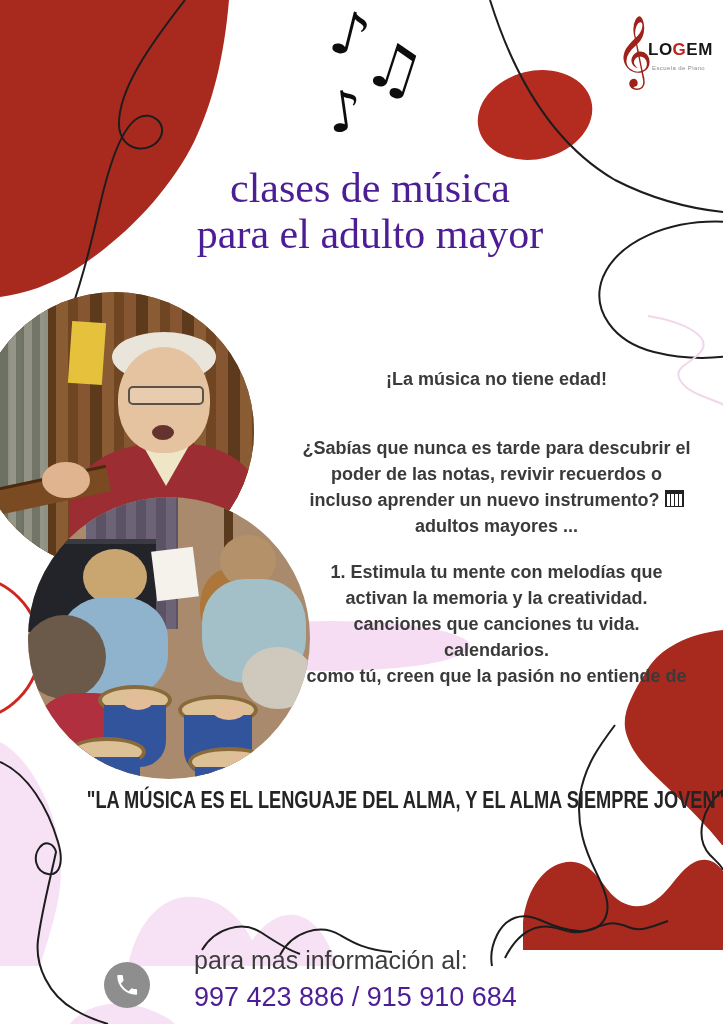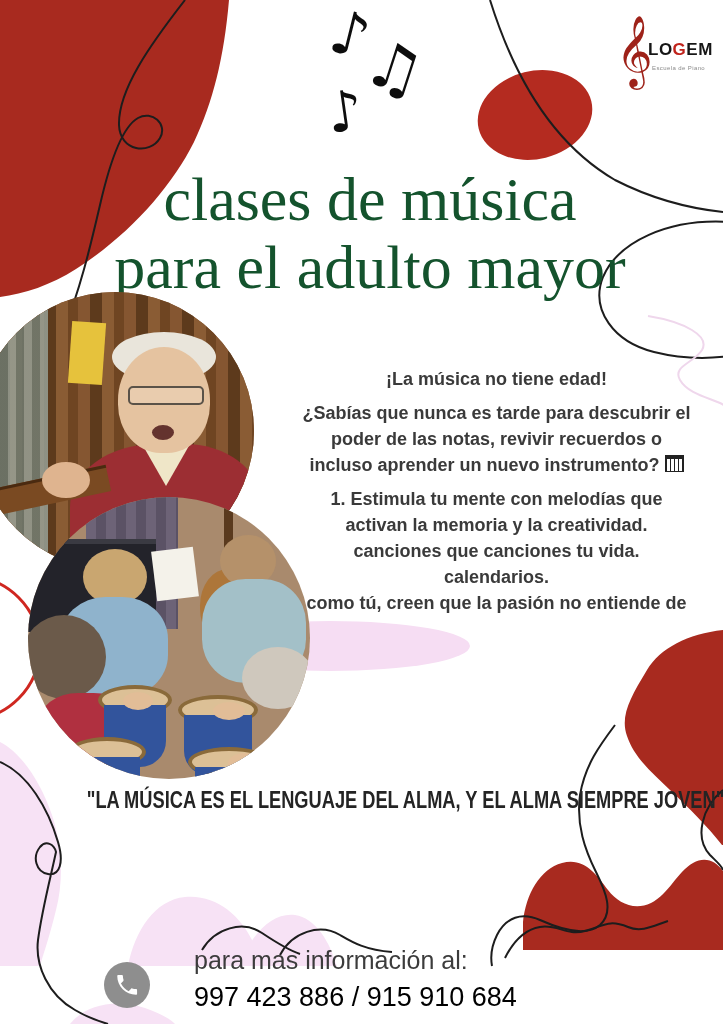--- a/index.html
+++ b/index.html
@@ -20,21 +20,21 @@
 
   
   .logo{left:616px;top:28px;width:100px;height:58px;z-index:3;}
   .logo .clef{position:absolute;left:0;top:-8px;font-size:62px;line-height:1;color:#9e2219;font-family:"DejaVu Sans",sans-serif;}
   .logo .wordmark{position:absolute;left:32px;top:12px;font-weight:bold;font-size:17px;letter-spacing:.5px;color:#161616;font-family:"Liberation Sans",sans-serif;}
   .logo .wordmark .g{color:#c0231b;}
   .logo .tagline{position:absolute;left:36px;top:37px;font-size:6px;color:#8a8a8a;letter-spacing:.4px;}
 
   
   .title{left:40px;top:166px;width:660px;text-align:center;z-index:3;
-    font-family:"Liberation Serif",serif;color:#14532d;font-size:62px;line-height:1.09;font-weight:500;}
+    font-family:"Liberation Serif",serif;color:#4c1d95;font-size:42px;line-height:1.09;font-weight:500;}
 
   
   .photo{border-radius:50%;overflow:hidden;}
   .photo1{left:-24px;top:292px;width:278px;height:278px;z-index:3;background:#7a4c26;}
   .photo2{left:28px;top:497px;width:282px;height:282px;z-index:4;background:#a98a6d;}
   .red-arc{left:-105px;top:575px;width:140px;height:140px;border-radius:50%;
     border:3px solid #cf2720;z-index:3;background:transparent;}
 
   
   .p1-wood{left:0;top:0;width:100%;height:100%;
@@ -68,35 +68,35 @@
   .p2-hair4{left:214px;top:150px;width:72px;height:62px;background:#cfc8bd;border-radius:50%;}
   .drum{position:absolute;}
   .drum .top{width:100%;height:30px;background:#dcc096;border-radius:50%;border:4px solid #8a6a3a;box-sizing:border-box;}
   .drum .shell{width:84%;margin-left:8%;height:62px;background:#32549c;border-radius:0 0 42% 42%;margin-top:-10px;}
   .hand{position:absolute;background:#e2bd97;border-radius:50%;}
 
   
   .copy{left:278px;top:366px;width:437px;text-align:center;z-index:5;
     font-family:"Liberation Sans",sans-serif;font-weight:bold;color:#3a3a3a;
     font-size:18px;line-height:26px;}
-  .copy .intro{margin-top:8px;}
-  .copy .list{margin-top:8px;}
+  .copy .intro{margin-top:43px;}
+  .copy .list{margin-top:20px;}
   .kbd{display:inline-block;width:17px;height:12px;border:1.5px solid #222;border-top:4px solid #222;
     background:repeating-linear-gradient(90deg,#222 0 1.5px,#fff 1.5px 4px);vertical-align:-1px;}
 
   
   .quote{left:0;top:786px;width:723px;text-align:center;z-index:5;
     font-family:"Liberation Sans",sans-serif;font-weight:bold;font-size:24px;color:#242424;
     transform:scaleX(.76);transform-origin:center;letter-spacing:0;white-space:nowrap;}
 
   
   .contact-icon{left:104px;top:962px;width:46px;height:46px;border-radius:50%;background:#8e8e8e;z-index:6;}
   .contact-icon svg{position:absolute;left:10px;top:10px;}
   .contact-label{left:194px;top:946px;font-size:25px;color:#3c3c3c;z-index:6;}
-  .contact-phones{left:194px;top:982px;font-size:27px;color:#000000;z-index:6;}
+  .contact-phones{left:194px;top:982px;font-size:27px;color:#4c1d95;z-index:6;}
 </style>
 </head>
 <body>
 
 <svg id="decor-svg" viewBox="0 0 723 1024" xmlns="http://www.w3.org/2000/svg">
 
   <path fill="#a82a1f" d="M0 0 L229 0 C224 58 213 102 194 142 C171 188 128 236 76 269 C51 285 24 294 0 297 Z"></path>
 
   <ellipse cx="535" cy="115" rx="58" ry="44" transform="rotate(-14 535 115)" fill="#b42b20"></ellipse>
 
@@ -192,20 +192,21 @@
   <div class="hand" style="left:200px;top:256px;width:34px;height:20px;"></div>
 </div>
 
 <div class="abs copy">
   <div>¡La música no tiene edad!</div>
   <div class="intro">
     <div>¿Sabías que nunca es tarde para descubrir el</div>
     <div>poder de las notas, revivir recuerdos o</div>
     <div><span>incluso aprender un nuevo instrumento?</span>
       <span class="kbd"></span></div>
+    <div>adultos mayores ...</div>
   </div>
   <div class="list">
     <div>1. Estimula tu mente con melodías que</div>
     <div>activan la memoria y la creatividad.</div>
     <div>canciones que canciones tu vida.</div>
     <div>calendarios.</div>
     <div>como tú, creen que la pasión no entiende de</div>
   </div>
 </div>
 

